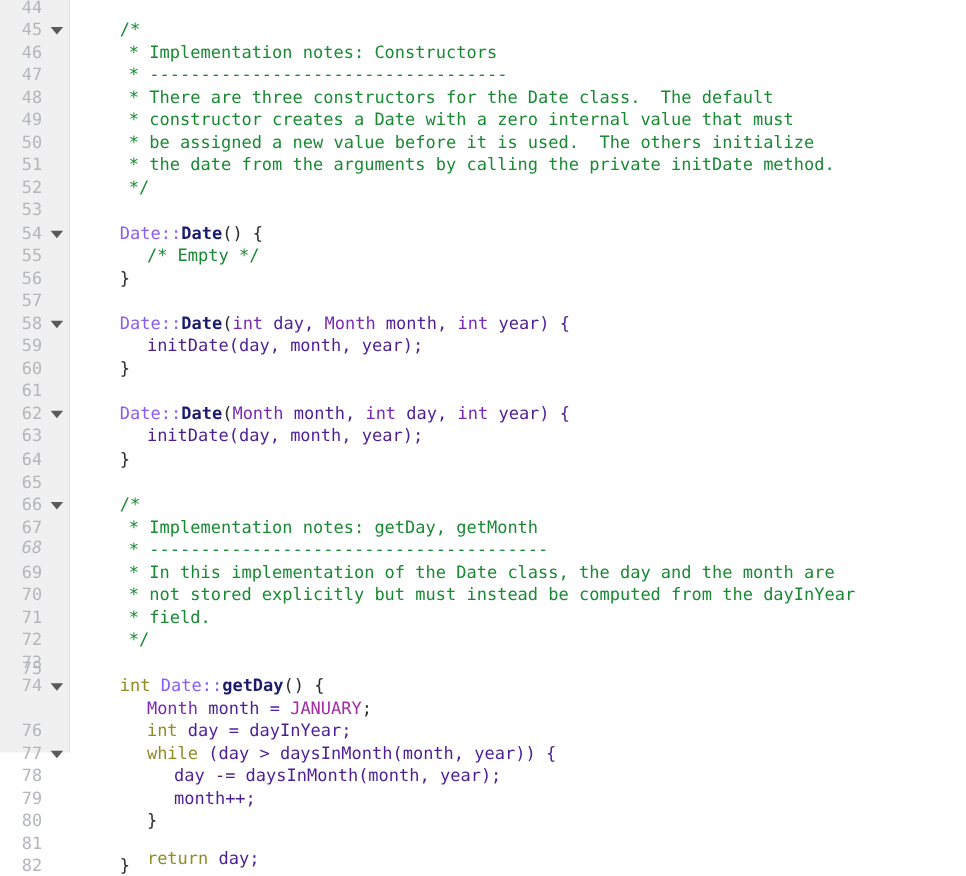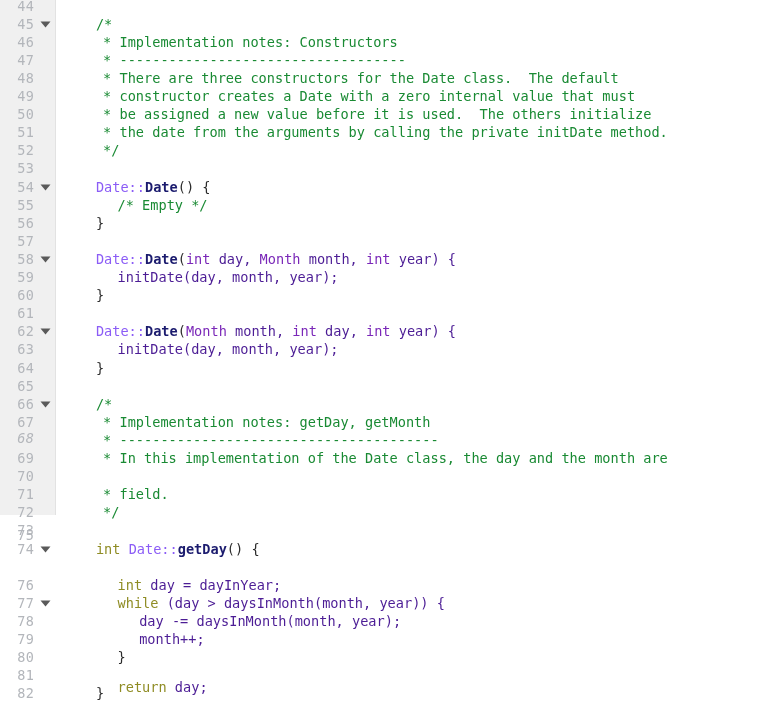--- a/index.html
+++ b/index.html
@@ -17,21 +17,21 @@
     position: relative;
     width: 773px;
     height: 701px;
     background: #ffffff;
   }
   #gutter {
     position: absolute;
     left: 0;
     top: 0;
     width: 56px;
-    height: 515px;
+    height: 602px;
     background: #f0f0f0;
     border-right: 1px solid #e2e2e2;
     box-sizing: border-box;
   }
   .gutter-row {
     position: absolute;
     left: 0;
     width: 56px;
     height: 18.1px;
     line-height: 18.1px;
@@ -262,24 +262,26 @@
       <div class="code-row" style="top: 286.1px; left: 38.88px;"><span class="tk-pun">}</span></div>
       <div class="code-row" style="top: 304.2px; left: 10px;"></div>
       <div class="code-row" style="top: 322.3px; left: 38.88px;"><span class="tk-cls">Date::</span><span class="tk-fn">Date</span><span class="tk-pun">(</span><span class="tk-typ">Month</span><span class="tk-pln"> month, </span><span class="tk-typ">int</span><span class="tk-pln"> day, </span><span class="tk-typ">int</span><span class="tk-pln"> year) {</span></div>
       <div class="code-row" style="top: 340.4px; left: 60.54px;"><span class="tk-pln">initDate(day, month, year);</span></div>
       <div class="code-row" style="top: 358.5px; left: 38.88px;"><span class="tk-pun">}</span></div>
       <div class="code-row" style="top: 376.6px; left: 10px;"></div>
       <div class="code-row" style="top: 394.7px; left: 38.88px;"><span class="tk-com">/*</span></div>
       <div class="code-row" style="top: 412.8px; left: 46.1px;"><span class="tk-com">* Implementation notes: getDay, getMonth</span></div>
       <div class="code-row" style="top: 430.9px; left: 46.1px;"><span class="tk-com">* ---------------------------------------</span></div>
       <div class="code-row" style="top: 449px; left: 46.1px;"><span class="tk-com">* In this implementation of the Date class, the day and the month are</span></div>
+      <div class="code-row" style="top: 467.1px; left: 46.1px;"><span class="tk-com">* not stored explicitly but must instead be computed from the dayInYear</span></div>
       <div class="code-row" style="top: 485.2px; left: 46.1px;"><span class="tk-com">* field.</span></div>
       <div class="code-row" style="top: 503.3px; left: 46.1px;"><span class="tk-com">*/</span></div>
       <div class="code-row" style="top: 521.4px; left: 10px;"></div>
       <div class="code-row" style="top: 539.5px; left: 38.88px;"><span class="tk-key">int</span><span class="tk-pln"> </span><span class="tk-cls">Date::</span><span class="tk-fn">getDay</span><span class="tk-pun">() {</span></div>
+      <div class="code-row" style="top: 557.6px; left: 60.54px;"><span class="tk-typ">Month</span><span class="tk-pln"> month = </span><span class="tk-con">JANUARY</span><span class="tk-pun">;</span></div>
       <div class="code-row" style="top: 575.7px; left: 60.54px;"><span class="tk-key">int</span><span class="tk-pln"> day = dayInYear;</span></div>
       <div class="code-row" style="top: 593.8px; left: 60.54px;"><span class="tk-key">while</span><span class="tk-pln"> (day &gt; daysInMonth(month, year)) {</span></div>
       <div class="code-row" style="top: 611.9px; left: 82.2px;"><span class="tk-pln">day -= daysInMonth(month, year);</span></div>
       <div class="code-row" style="top: 630px; left: 82.2px;"><span class="tk-pln">month++;</span></div>
       <div class="code-row" style="top: 648.1px; left: 60.54px;"><span class="tk-pun">}</span></div>
       <div class="code-row" style="top: 678px; left: 60.54px;"><span class="tk-key">return</span><span class="tk-pln"> day;</span></div>
       <div class="code-row" style="top: 684.3px; left: 38.88px;"><span class="tk-pun">}</span></div>
       <div class="code-row" style="top: 702.4px; left: 10px;"></div>
     </div>
 </div>

